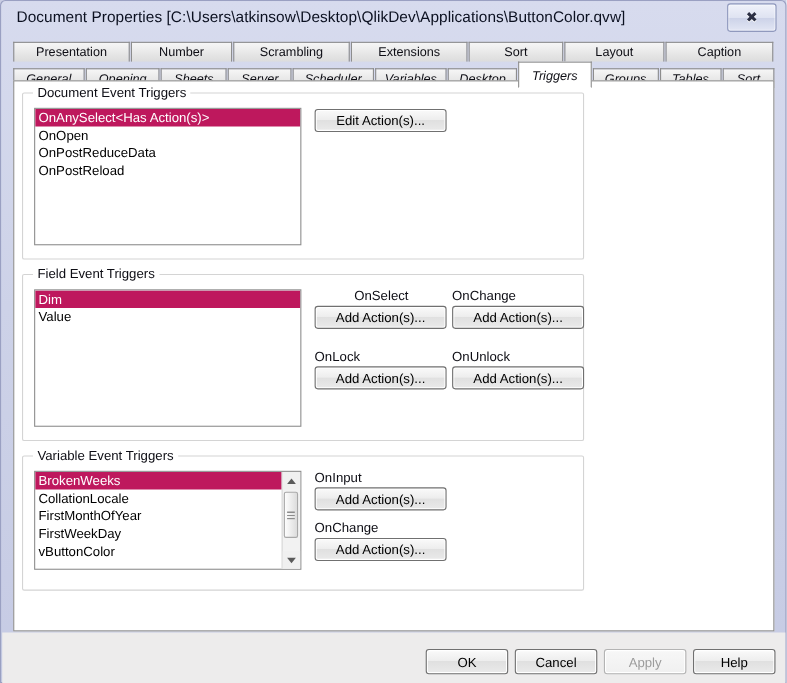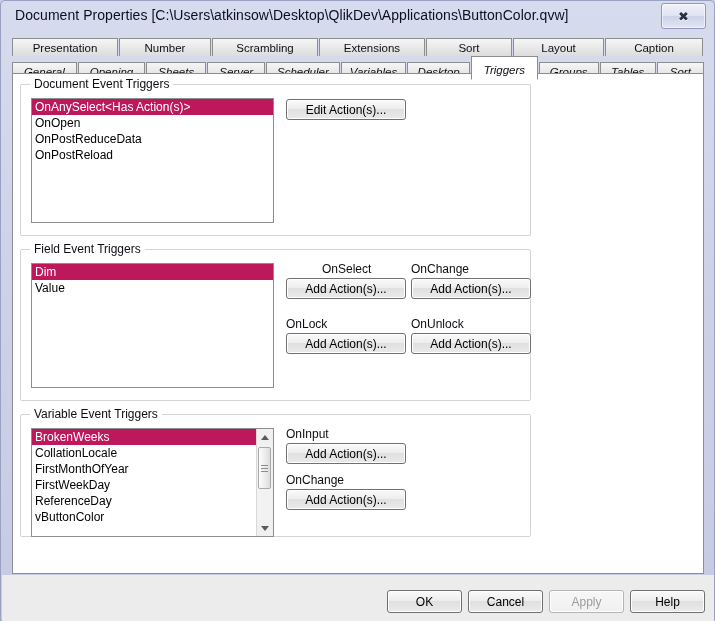--- a/index.html
+++ b/index.html
@@ -369,27 +369,26 @@
       <div class="field-label" style="left:265px; top:67px;">OnLock</div>
       <div class="btn" style="left:265px; top:83px; width:120px; height:21px;">Add Action(s)...</div>
 
       <div class="field-label" style="left:390px; top:67px;">OnUnlock</div>
       <div class="btn" style="left:390px; top:83px; width:120px; height:21px;">Add Action(s)...</div>
     </div>
 
     <div class="groupbox" style="left:7px; top:340px; width:511px; height:123px;">
       <div class="gb-label">Variable Event Triggers</div>
 
-      <div class="listbox" style="left:10px; top:13px; width:243px; height:109px;">
+      <div class="listbox" style="left:10px; top:13px; width:243px; height:90px;">
         <div class="lb-items" id="var-trigger-items" style="right:16px;">
             <div class="lb-item selected">BrokenWeeks</div>
             <div class="lb-item">CollationLocale</div>
             <div class="lb-item">FirstMonthOfYear</div>
             <div class="lb-item">FirstWeekDay</div>
-            <div class="lb-item">ReferenceDay</div>
             <div class="lb-item">vButtonColor</div>
           </div>
         <div class="vscroll">
           <div class="sb-btn up">
             <span class="sb-arrow up"></span>
           </div>
           <div class="sb-thumb">
             <span class="sb-grip"></span>
           </div>
           <div class="sb-btn down">

